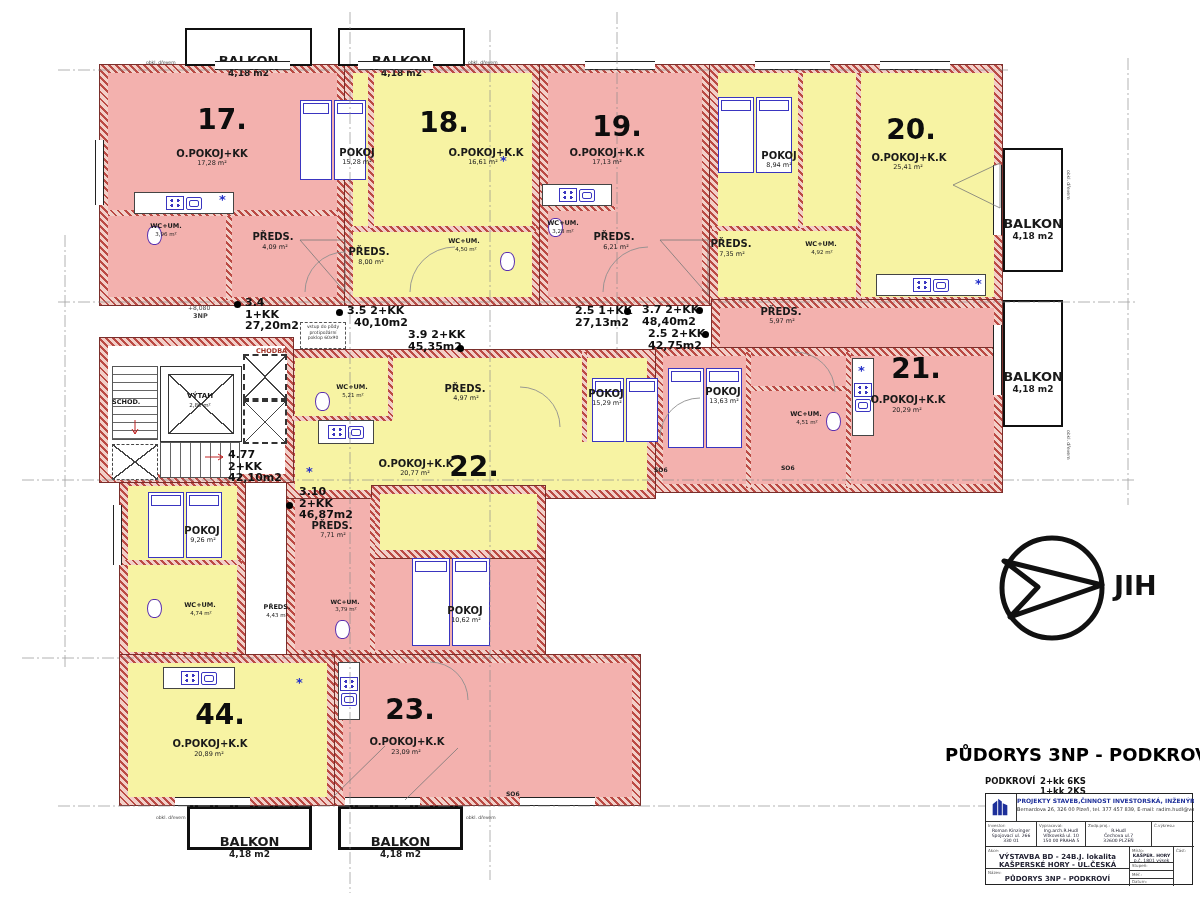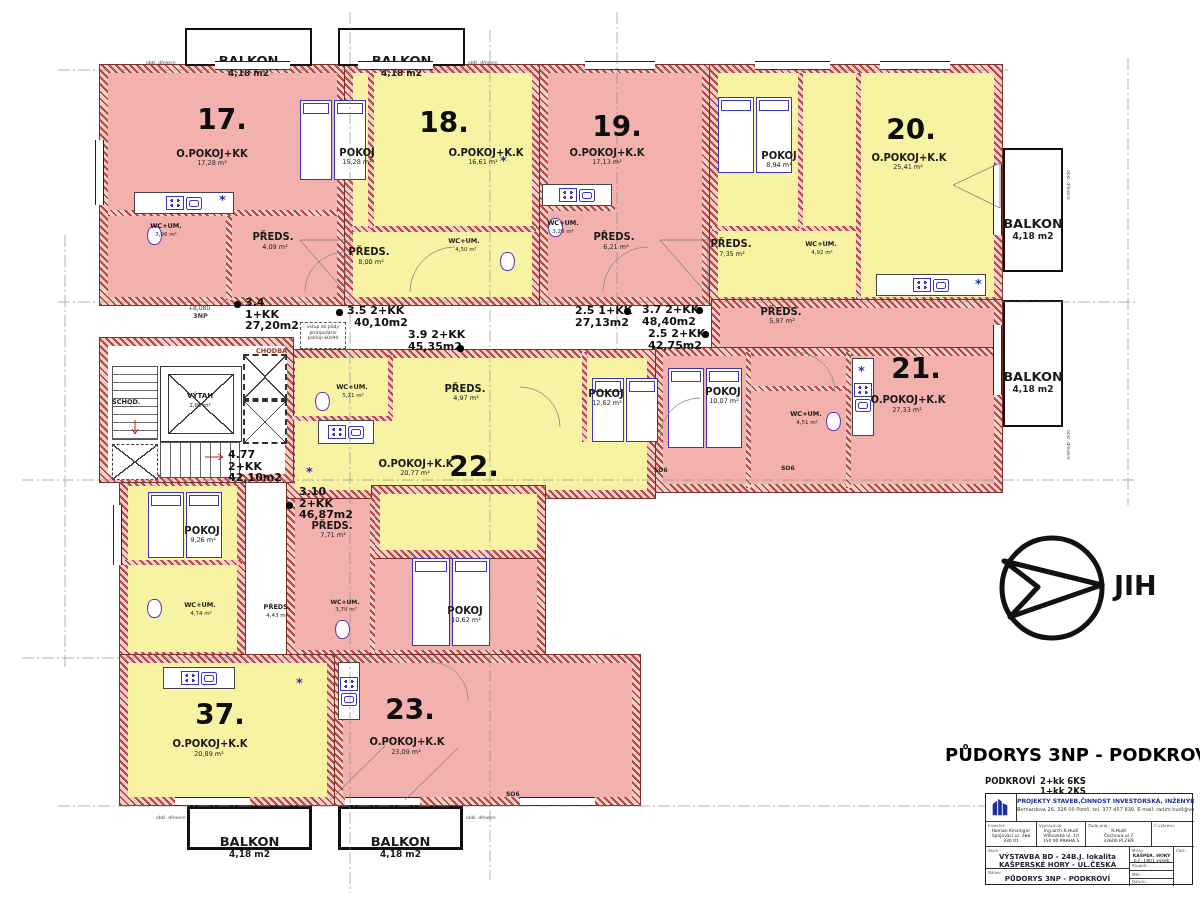--- a/index.html
+++ b/index.html
@@ -245,21 +245,21 @@
     </g>
   </svg>
 
   <div class="num ctr abs" style="left:222px;top:103px">17.</div>
   <div class="num ctr abs" style="left:444px;top:106px">18.</div>
   <div class="num ctr abs" style="left:617px;top:110px">19.</div>
   <div class="num ctr abs" style="left:911px;top:113px">20.</div>
   <div class="num ctr abs" style="left:916px;top:352px">21.</div>
   <div class="num ctr abs" style="left:474px;top:450px">22.</div>
   <div class="num ctr abs" style="left:410px;top:693px">23.</div>
-  <div class="num ctr abs" style="left:220px;top:698px">37.</div>
+  <div class="num ctr abs" style="left:220px;top:698px">44.</div>
 
   <div class="rl ctr abs" style="left:212px;top:148px">O.POKOJ+KK</div>
   <div class="ra ctr abs" style="left:212px;top:159px">17,28 m²</div>
   <div class="rl ctr abs" style="left:166px;top:222px;font-size:6.5px">WC+UM.</div>
   <div class="ra ctr abs" style="left:166px;top:231px;font-size:5.5px">3,96 m²</div>
   <div class="rl ctr abs" style="left:273px;top:231px">PŘEDS.</div>
   <div class="ra ctr abs" style="left:275px;top:243px">4,09 m²</div>
 
   <div class="rl ctr abs" style="left:357px;top:147px">POKOJ</div>
   <div class="ra ctr abs" style="left:357px;top:158px">15,28 m²</div>
@@ -280,36 +280,36 @@
   <div class="rl ctr abs" style="left:909px;top:152px">O.POKOJ+K.K</div>
   <div class="ra ctr abs" style="left:908px;top:163px">25,41 m²</div>
   <div class="rl ctr abs" style="left:779px;top:150px">POKOJ</div>
   <div class="ra ctr abs" style="left:779px;top:161px">8,94 m²</div>
   <div class="rl ctr abs" style="left:731px;top:238px">PŘEDS.</div>
   <div class="ra ctr abs" style="left:732px;top:250px">7,35 m²</div>
   <div class="rl ctr abs" style="left:821px;top:240px;font-size:6.5px">WC+UM.</div>
   <div class="ra ctr abs" style="left:822px;top:249px;font-size:5.5px">4,92 m²</div>
 
   <div class="rl ctr abs" style="left:908px;top:394px">O.POKOJ+K.K</div>
-  <div class="ra ctr abs" style="left:907px;top:406px">27,33 m²</div>
+  <div class="ra ctr abs" style="left:907px;top:406px">20,29 m²</div>
   <div class="rl ctr abs" style="left:723px;top:386px">POKOJ</div>
-  <div class="ra ctr abs" style="left:724px;top:397px">10,07 m²</div>
+  <div class="ra ctr abs" style="left:724px;top:397px">13,63 m²</div>
   <div class="rl ctr abs" style="left:781px;top:306px">PŘEDS.</div>
   <div class="ra ctr abs" style="left:782px;top:317px">5,97 m²</div>
   <div class="rl ctr abs" style="left:806px;top:410px;font-size:6.5px">WC+UM.</div>
   <div class="ra ctr abs" style="left:807px;top:419px;font-size:5.5px">4,51 m²</div>
 
   <div class="rl ctr abs" style="left:416px;top:458px">O.POKOJ+K.K</div>
   <div class="ra ctr abs" style="left:415px;top:469px">20,77 m²</div>
   <div class="rl ctr abs" style="left:352px;top:383px;font-size:6.5px">WC+UM.</div>
   <div class="ra ctr abs" style="left:353px;top:392px;font-size:5.5px">5,21 m²</div>
   <div class="rl ctr abs" style="left:465px;top:383px">PŘEDS.</div>
   <div class="ra ctr abs" style="left:466px;top:394px">4,97 m²</div>
   <div class="rl ctr abs" style="left:606px;top:388px">POKOJ</div>
-  <div class="ra ctr abs" style="left:607px;top:399px">12,62 m²</div>
+  <div class="ra ctr abs" style="left:607px;top:399px">15,29 m²</div>
 
   <div class="rl ctr abs" style="left:407px;top:736px">O.POKOJ+K.K</div>
   <div class="ra ctr abs" style="left:406px;top:748px">23,09 m²</div>
   <div class="rl ctr abs" style="left:332px;top:520px">PŘEDS.</div>
   <div class="ra ctr abs" style="left:333px;top:531px">7,71 m²</div>
   <div class="rl ctr abs" style="left:465px;top:605px">POKOJ</div>
   <div class="ra ctr abs" style="left:466px;top:616px">10,62 m²</div>
   <div class="rl ctr abs" style="left:345px;top:598px;font-size:6px">WC+UM.</div>
   <div class="ra ctr abs" style="left:346px;top:606px;font-size:5.5px">3,79 m²</div>
 

